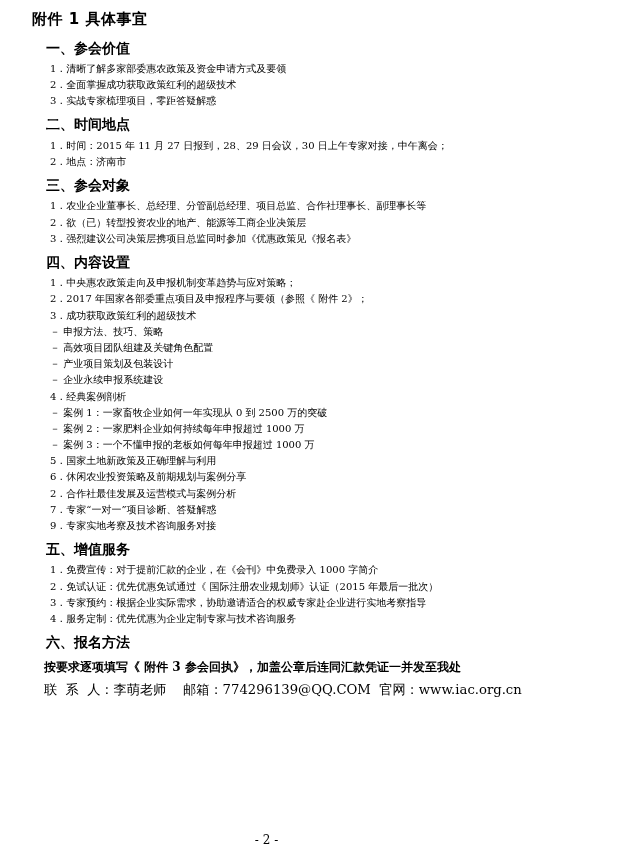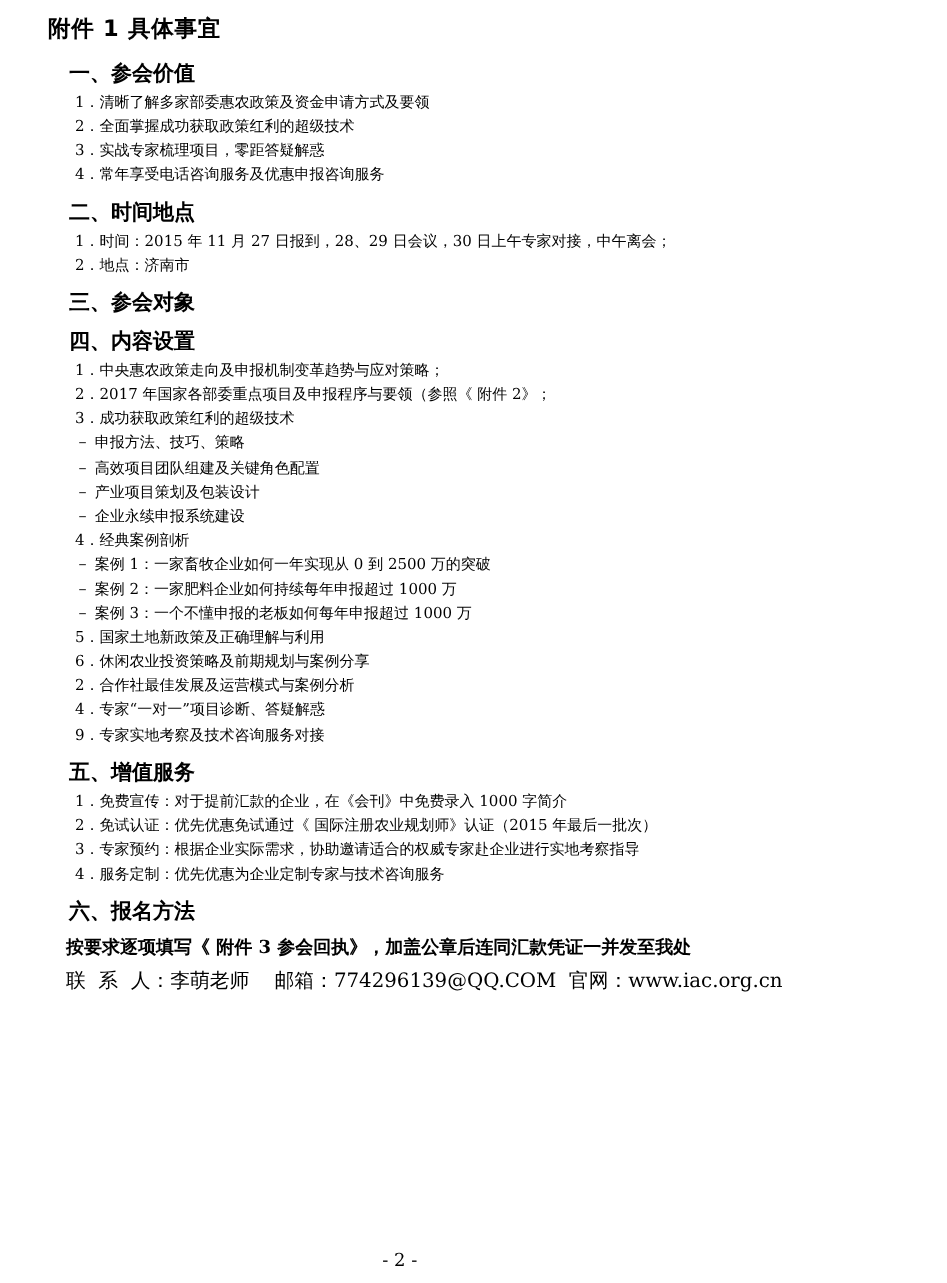--- a/index.html
+++ b/index.html
@@ -82,54 +82,58 @@
 <div class="page">
 
   <div class="doc-title">附件 1 具体事宜</div>
 
   <div class="section">
     <div class="section-head">一、参会价值</div>
     <div class="lines">
       <div class="line">1．清晰了解多家部委惠农政策及资金申请方式及要领</div>
       <div class="line">2．全面掌握成功获取政策红利的超级技术</div>
       <div class="line">3．实战专家梳理项目，零距答疑解惑</div>
-      <div class="line">4．常年享受电话咨询服务及优惠申报咨询服务</div>
     </div>
   </div>
 
   <div class="section">
     <div class="section-head">二、时间地点</div>
     <div class="lines">
       <div class="line">1．时间：2015 年 11 月 27 日报到，28、29 日会议，30 日上午专家对接，中午离会；</div>
       <div class="line">2．地点：济南市</div>
     </div>
   </div>
 
   <div class="section">
     <div class="section-head">三、参会对象</div>
+    <div class="lines">
+      <div class="line">1．农业企业董事长、总经理、分管副总经理、项目总监、合作社理事长、副理事长等</div>
+      <div class="line">2．欲（已）转型投资农业的地产、能源等工商企业决策层</div>
+      <div class="line">3．强烈建议公司决策层携项目总监同时参加《优惠政策见《报名表》</div>
+    </div>
   </div>
 
   <div class="section">
     <div class="section-head">四、内容设置</div>
     <div class="lines">
       <div class="line">1．中央惠农政策走向及申报机制变革趋势与应对策略；</div>
       <div class="line">2．2017 年国家各部委重点项目及申报程序与要领（参照《 附件 2》；</div>
       <div class="line">3．成功获取政策红利的超级技术</div>
       <div class="line dash">－ 申报方法、技巧、策略</div>
       <div class="line dash">－ 高效项目团队组建及关键角色配置</div>
       <div class="line dash">－ 产业项目策划及包装设计</div>
       <div class="line dash">－ 企业永续申报系统建设</div>
       <div class="line">4．经典案例剖析</div>
       <div class="line dash">－ 案例 1：一家畜牧企业如何一年实现从 0 到 2500 万的突破</div>
       <div class="line dash">－ 案例 2：一家肥料企业如何持续每年申报超过 1000 万</div>
       <div class="line dash">－ 案例 3：一个不懂申报的老板如何每年申报超过 1000 万</div>
       <div class="line">5．国家土地新政策及正确理解与利用</div>
       <div class="line">6．休闲农业投资策略及前期规划与案例分享</div>
       <div class="line">2．合作社最佳发展及运营模式与案例分析</div>
-      <div class="line">4．专家“一对一”项目诊断、答疑解惑</div>
+      <div class="line">7．专家“一对一”项目诊断、答疑解惑</div>
       <div class="line">9．专家实地考察及技术咨询服务对接</div>
     </div>
   </div>
 
   <div class="section">
     <div class="section-head">五、增值服务</div>
     <div class="lines">
       <div class="line">1．免费宣传：对于提前汇款的企业，在《会刊》中免费录入 1000 字简介</div>
       <div class="line">2．免试认证：优先优惠免试通过《 国际注册农业规划师》认证（2015 年最后一批次）</div>
       <div class="line">3．专家预约：根据企业实际需求，协助邀请适合的权威专家赴企业进行实地考察指导</div>

